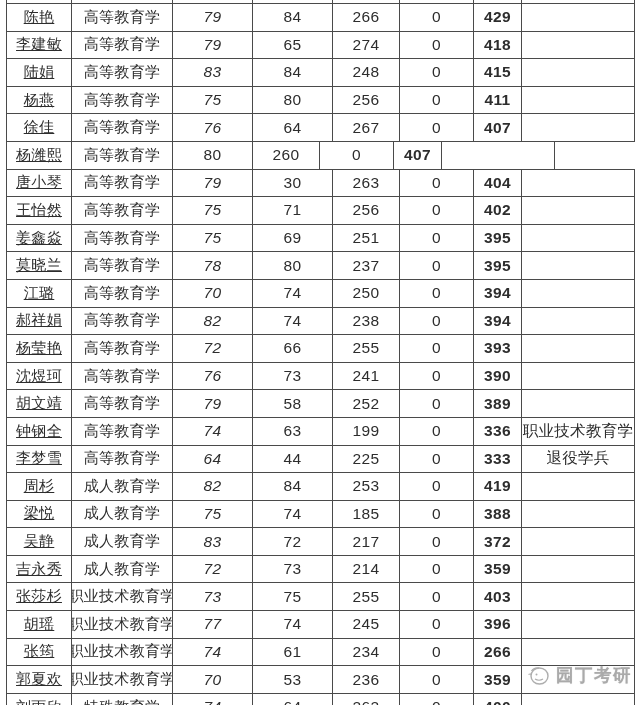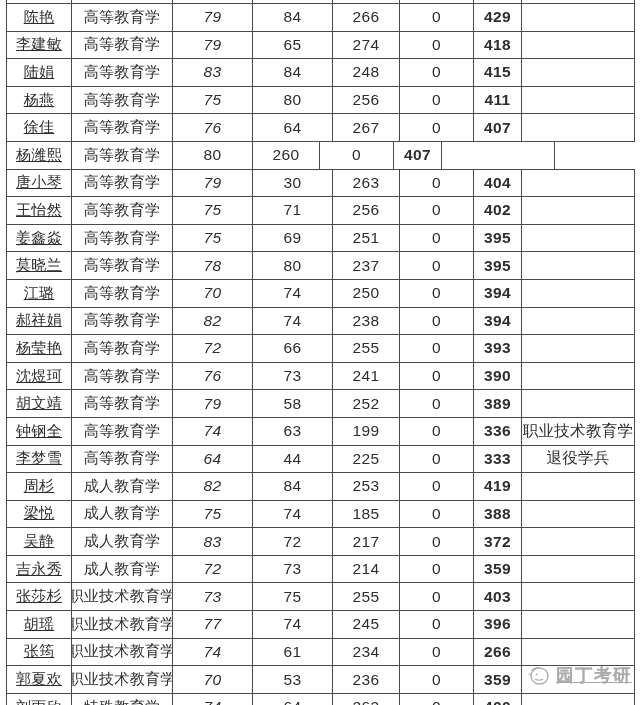--- a/index.html
+++ b/index.html
@@ -48,21 +48,20 @@
   .cell.num{ font-size:15.5px; }
   .watermark{
     position:absolute; left:527px; top:663px;
     display:flex; align-items:center; gap:5px;
     color:var(--wm); pointer-events:none;
   }
   .wm-text{
     font-size:17.5px; font-weight:bold; letter-spacing:1.5px;
     color:var(--wm);
     text-shadow:0 0 1px #cfcfcf;
-    text-decoration:underline;
   }
   .wm-logo{ display:block; }
 </style>
 </head>
 <body>
 
 <div class="sheet">
   <div class="row sliver">
       <div class="cell c0"></div>
       <div class="cell c1"></div>

